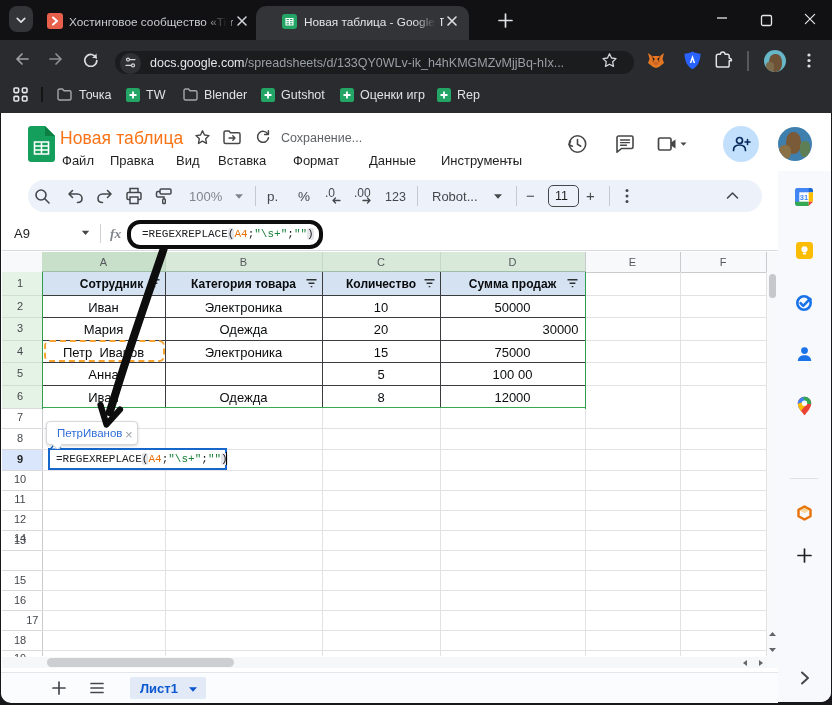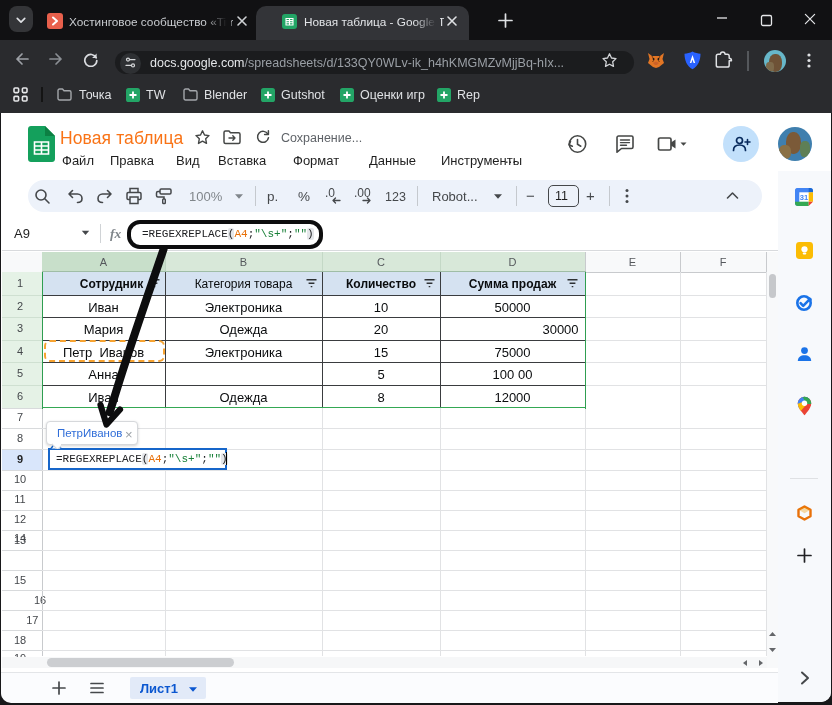--- a/index.html
+++ b/index.html
@@ -299,21 +299,21 @@
 <div class="tx" style="left:1.5px;top:389.5px;width:37px;text-align:center;font-size:11px;color:#44474b;">6</div>
 <div class="tx" style="left:1.5px;top:411px;width:37px;text-align:center;font-size:11px;color:#44474b;">7</div>
 <div class="tx" style="left:1.5px;top:431.5px;width:37px;text-align:center;font-size:11px;color:#44474b;">8</div>
 <div class="tx" style="left:1.5px;top:452.5px;width:37px;text-align:center;font-size:11px;color:#1f1f1f;font-weight:bold;">9</div>
 <div class="tx" style="left:1.5px;top:473px;width:37px;text-align:center;font-size:11px;color:#44474b;">10</div>
 <div class="tx" style="left:1.5px;top:493px;width:37px;text-align:center;font-size:11px;color:#44474b;">11</div>
 <div class="tx" style="left:1.5px;top:513px;width:37px;text-align:center;font-size:11px;color:#44474b;">12</div>
 <div class="tx" style="left:1.5px;top:533.5px;width:37px;text-align:center;font-size:11px;color:#44474b;">13</div>
 <div class="tx" style="left:1.5px;top:532px;width:37px;text-align:center;font-size:11px;color:#44474b;">14</div>
 <div class="tx" style="left:1.5px;top:573.5px;width:37px;text-align:center;font-size:11px;color:#44474b;">15</div>
-<div class="tx" style="left:1.5px;top:594px;width:37px;text-align:center;font-size:11px;color:#44474b;margin-left:20px;">16</div>
+<div class="tx" style="left:1.5px;top:594px;width:37px;text-align:center;font-size:11px;color:#44474b;">16</div>
 <div class="tx" style="left:1.5px;top:614px;width:37px;text-align:right;font-size:11px;color:#44474b;">17</div>
 <div class="tx" style="left:1.5px;top:634px;width:37px;text-align:center;font-size:11px;color:#44474b;">18</div>
 <div class="tx" style="left:1.5px;top:652px;width:37px;text-align:center;font-size:11px;color:#44474b;height:5px;overflow:hidden;">19</div>
 
 <div class="abs" style="left:42px;top:272px;width:1px;height:384px;background:#c8cacd;"></div>
 
 <div class="abs" style="left:165px;top:407.5px;width:1px;height:248.5px;background:#e1e2e4;"></div>
 <div class="abs" style="left:322px;top:407.5px;width:1px;height:248.5px;background:#e1e2e4;"></div>
 <div class="abs" style="left:440px;top:407.5px;width:1px;height:248.5px;background:#e1e2e4;"></div>
 <div class="abs" style="left:585px;top:407.5px;width:1px;height:248.5px;background:#e1e2e4;"></div>
@@ -369,21 +369,21 @@
 <div class="abs" style="left:165px;top:272px;width:1px;height:135.5px;background:#3a3c3f;"></div>
 <div class="abs" style="left:322px;top:272px;width:1px;height:135.5px;background:#3a3c3f;"></div>
 <div class="abs" style="left:440px;top:272px;width:1px;height:135.5px;background:#3a3c3f;"></div>
 
 <div class="abs" style="left:42px;top:271.2px;width:543.5px;height:0.8px;background:#9fbda6;"></div>
 <div class="abs" style="left:42px;top:406.8px;width:543.5px;height:1.6px;background:#34a853;"></div>
 <div class="abs" style="left:41.7px;top:271.5px;width:1.3px;height:137px;background:#2f9e51;"></div>
 <div class="abs" style="left:584.6px;top:271.5px;width:1.3px;height:137px;background:#2f9e51;"></div>
 
 <div class="tx" style="left:42px;top:276.5px;width:123px;text-align:center;font-size:12px;font-weight:bold;color:#0a0c0e;margin-left:8px;">Сотрудник</div>
-<div class="tx" style="left:165px;top:276.5px;width:157px;text-align:center;font-size:12px;font-weight:normal;color:#0a0c0e;">Категория товара</div>
+<div class="tx" style="left:165px;top:276.5px;width:157px;text-align:center;font-size:12px;font-weight:bold;color:#0a0c0e;">Категория товара</div>
 <div class="tx" style="left:322px;top:276.5px;width:118px;text-align:center;font-size:12px;font-weight:bold;color:#0a0c0e;">Количество</div>
 <div class="tx" style="left:440px;top:276.5px;width:145px;text-align:center;font-size:12px;font-weight:bold;color:#0a0c0e;">Сумма продаж</div>
 
 <svg class="abs" style="left:149px;top:279px" width="11" height="9" viewBox="0 0 11 9">
       <path d="M0.5 0.8 H10.5 M2.6 4.2 H8.4 M4.7 7.6 H6.3" stroke="#2e3134" stroke-width="1.4"></path>
     </svg>
 <svg class="abs" style="left:306px;top:279px" width="11" height="9" viewBox="0 0 11 9">
       <path d="M0.5 0.8 H10.5 M2.6 4.2 H8.4 M4.7 7.6 H6.3" stroke="#2e3134" stroke-width="1.4"></path>
     </svg>
 <svg class="abs" style="left:424px;top:279px" width="11" height="9" viewBox="0 0 11 9">

